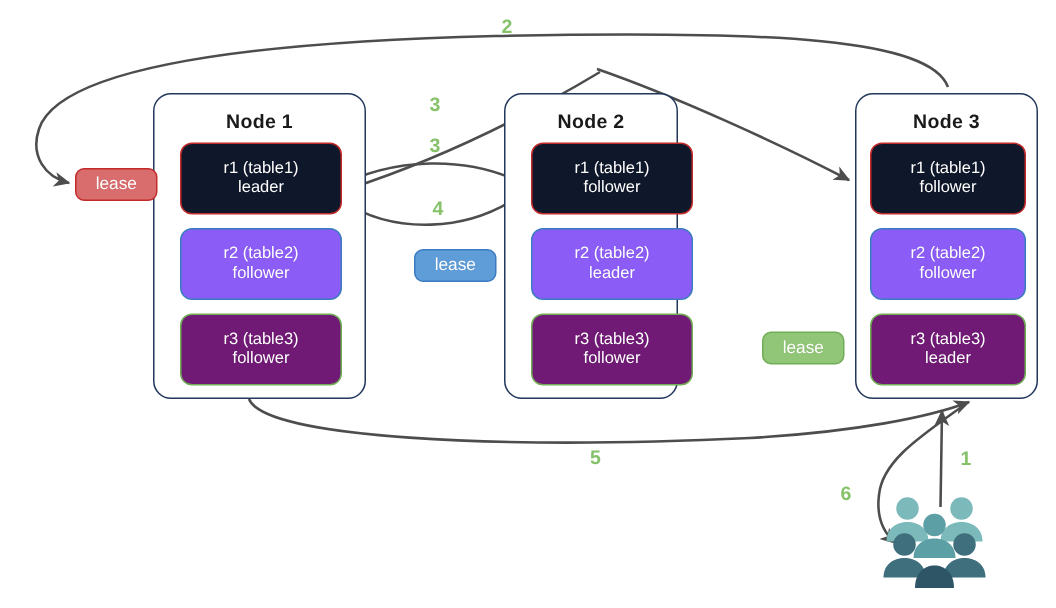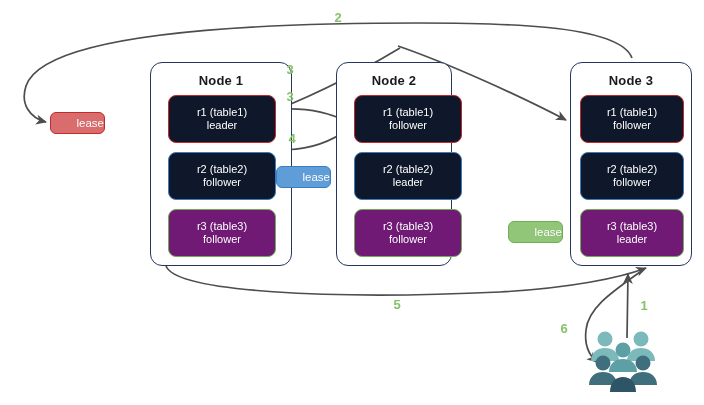--- a/index.html
+++ b/index.html
@@ -53,30 +53,30 @@
     align-items: center;
     justify-content: center;
     color: #ffffff;
     font-size: 11px;
     line-height: 13.5px;
     text-align: center;
     text-shadow: 0 0 1px rgba(0,0,0,.12);
   }
   .replica .ln { display: block; }
   .rep-red   { background: #0f172a; border: 1.6px solid #c32b2b; }
-  .rep-blue  { background: #0f172a; border: 1.6px solid #3b7cc0; }
+  .rep-blue  { background: #8b5cf6; border: 1.6px solid #3b7cc0; }
   .rep-green { background: #701a75; border: 1.6px solid #6fae55; }
 
   .lease {
     position: absolute;
     box-sizing: border-box;
     border-radius: 6px;
     display: flex;
     align-items: center;
-    justify-content: flex-end;
+    justify-content: center;
     color: #ffffff;
     font-size: 11.5px;
     text-shadow: 0 0 1px rgba(0,0,0,.10);
   }
   .lease-red   { background: #d96c6c; border: 1.6px solid #c32b2b; }
   .lease-blue  { background: #5f9dd8; border: 1.6px solid #3b7cc0; }
   .lease-green { background: #91c577; border: 1.6px solid #6fae55; }
 
   .step-label {
     position: absolute;
@@ -120,21 +120,21 @@
       <path d="M 398 46 C 450 64 520 96 566 120"></path>
 
       <path d="M 166 266 C 176 292 330 300 500 292 C 570 288 620 278 646 268"></path>
 
       <path d="M 627 338 L 628 274"></path>
 
       <path d="M 640 272 C 612 292 588 308 586 330 C 584 346 590 356 597 362"></path>
     </g>
   </svg>
 
-  <div class="node-box" style="left:102px; top:62px; width:142px; height:204px;margin-left:48px;">
+  <div class="node-box" style="left:102px; top:62px; width:142px; height:204px;">
     <div class="node-title">Node 1</div>
     <div class="replica rep-red" style="left:17px; top:32px; width:108px; height:48px;">
       <span class="ln">r1 (table1)</span>
       <span class="ln">leader</span>
     </div>
     <div class="replica rep-blue" style="left:17px; top:89px; width:108px; height:48px;">
       <span class="ln">r2 (table2)</span>
       <span class="ln">follower</span>
     </div>
     <div class="replica rep-green" style="left:17px; top:146px; width:108px; height:48px;">

